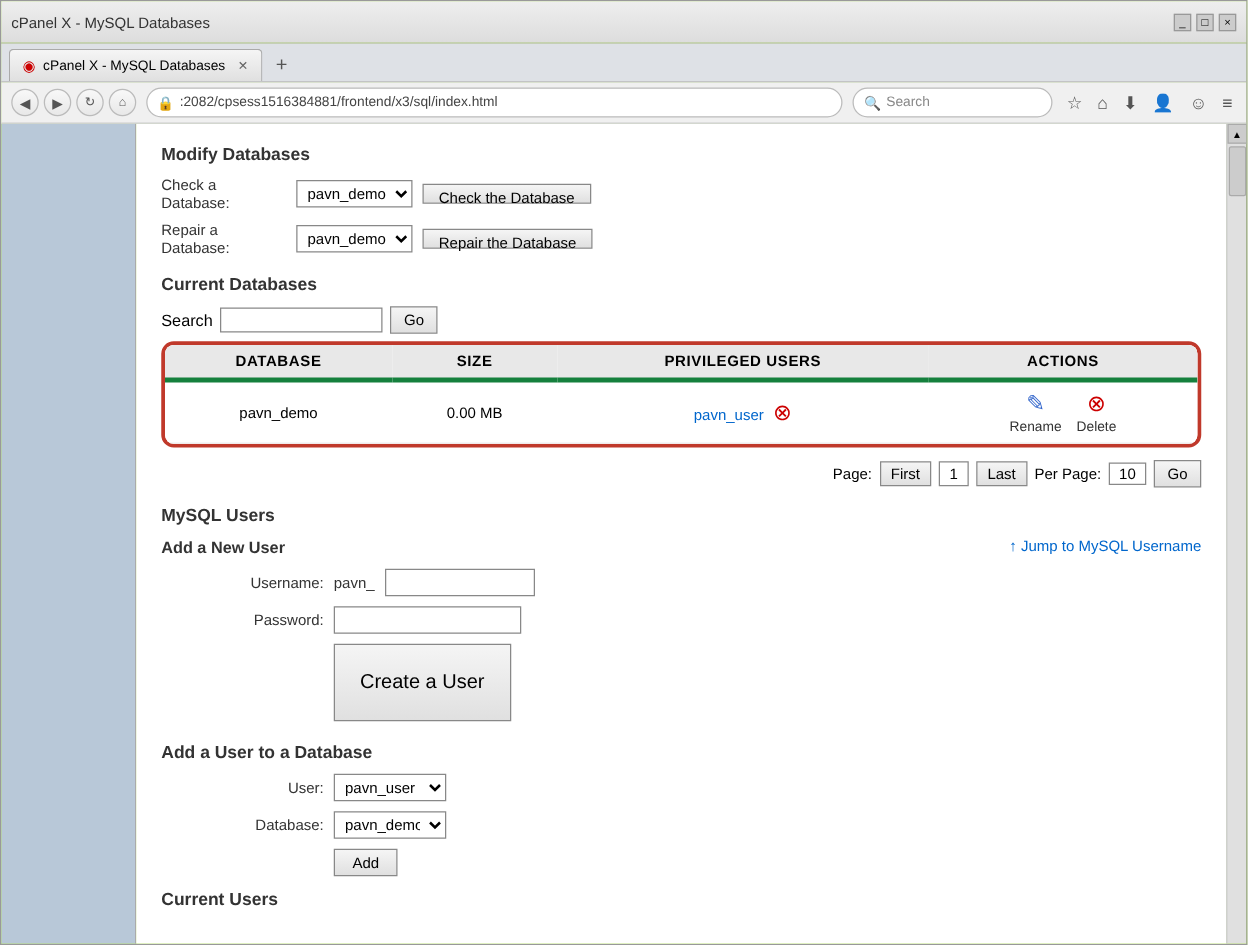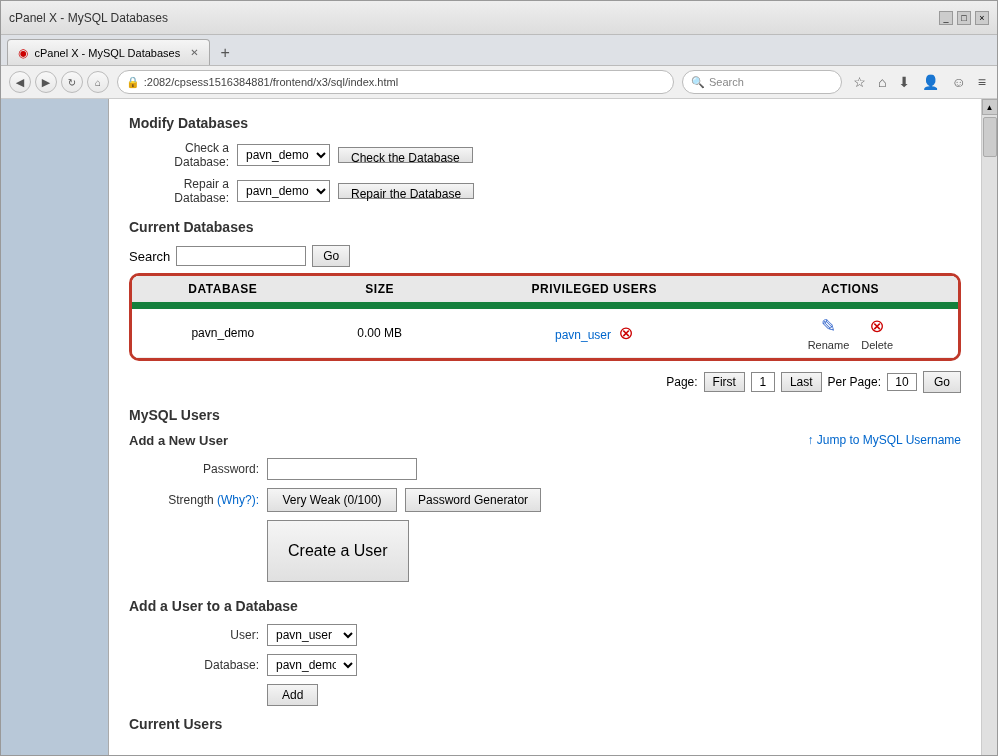--- a/index.html
+++ b/index.html
@@ -217,21 +217,21 @@
     }
 
     .form-row {
       display: flex;
       align-items: center;
       margin-bottom: 8px;
       gap: 8px;
     }
 
     .form-label {
-      text-align: right;
+      text-align: left;
       width: 100px;
       font-size: 12px;
       color: #333;
     }
 
     .form-select {
       padding: 2px 4px;
       font-size: 12px;
       border: 1px solid #888;
       background: white;
@@ -296,21 +296,21 @@
     .db-table thead tr {
       background: #e8e8e8;
     }
 
     .db-table th {
       padding: 6px 10px;
       text-align: center;
       font-size: 12px;
       font-weight: bold;
       text-transform: uppercase;
-      border-bottom: 7px solid #15803d;
+      border-bottom: 4px solid #15803d;
       letter-spacing: 0.5px;
     }
 
     .db-table td {
       padding: 6px 10px;
       text-align: center;
       font-size: 12px;
       border-bottom: 1px solid #eee;
     }
 
@@ -594,35 +594,32 @@
         </div>
       </div>
 
       <div class="mysql-section">
         <div class="section-title">MySQL Users</div>
 
         <div class="add-user-section">
           <a href="#" class="jump-link">↑ Jump to MySQL Username</a>
           <div class="section-title" style="font-size:13px; font-weight:bold;">Add a New User</div>
 
+          <div class="user-form-row">
+            <div class="user-label">Username:</div>
+            <span class="user-prefix">pavn_</span>
+            <input class="user-input" type="text" style="width: 120px;">
+          </div>
 
           <div class="user-form-row">
             <div class="user-label">Password:</div>
             <input class="user-input" type="password" style="width: 150px;">
           </div>
 
 
-          <div class="user-form-row">
-            <div class="user-label">
-              <span>Strength</span>
-              <a href="#" class="why-link">(Why?):</a>
-            </div>
-            <button class="strength-btn" style="min-width:130px;">Very Weak (0/100)</button>
-            <button class="strength-btn">Password Generator</button>
-          </div>
 
           <div class="user-form-row" style="margin-top:6px; margin-left:138px;">
             <button class="create-btn">Create a User</button>
           </div>
         </div>
       </div>
 
       <div class="add-user-db-section">
         <div class="section-title">Add a User to a Database</div>
 

